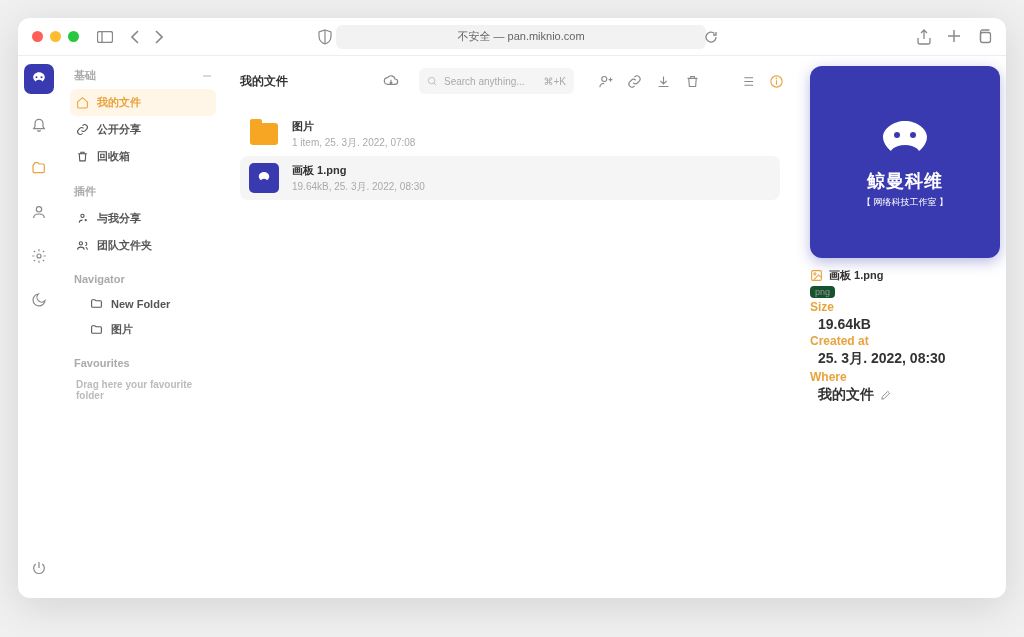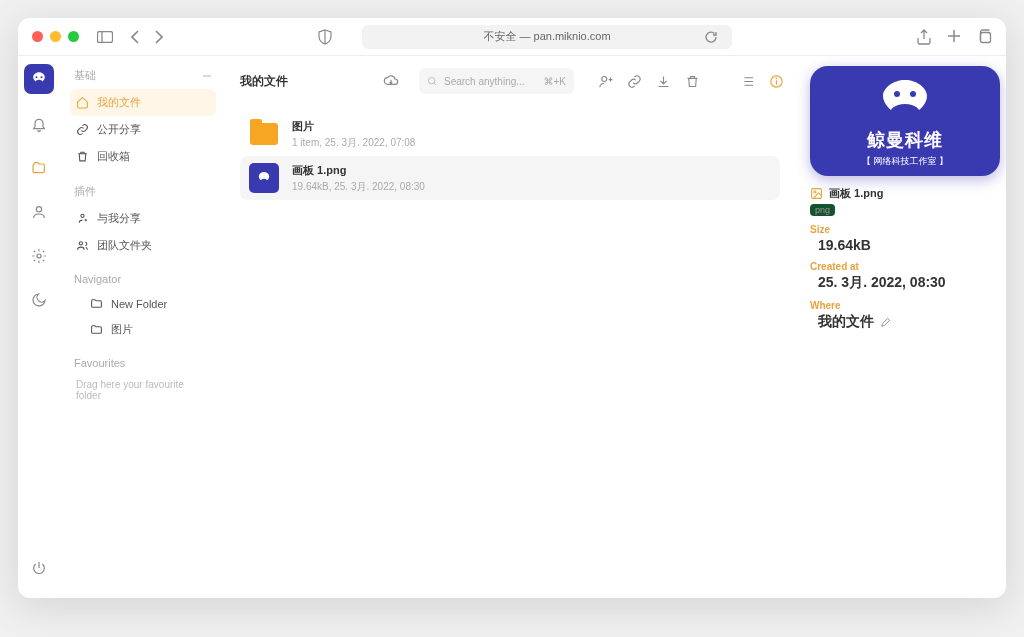--- a/index.html
+++ b/index.html
@@ -7,38 +7,38 @@
 .window { background: #fff; border-radius: 12px; margin: 18px; height: 580px; display: flex; flex-direction: column; box-shadow: 0 8px 40px rgba(0,0,0,0.12); overflow: hidden; }
 .titlebar { height: 38px; display: flex; align-items: center; padding: 0 14px; border-bottom: 1px solid #eee; position: relative; }
 .traffic { display: flex; gap: 7px; }
 .dot { width: 11px; height: 11px; border-radius: 50%; }
 .dot.red { background: #ff5f57; }
 .dot.yel { background: #febc2e; }
 .dot.grn { background: #28c840; }
 .sidebtn { width: 24px; height: 20px; margin-left: 14px; display: flex; align-items: center; justify-content: center; color: #888; }
 .nav-arrows { display: flex; gap: 14px; margin-left: 14px; color: #888; }
 .shield { position: absolute; left: 300px; color: #888; }
-.urlbar { position: absolute; left: 344px; width: 370px; height: 24px; background: #f2f2f2; border-radius: 6px; display: flex; align-items: center; justify-content: center; font-size: 11px; color: #666; }
+.urlbar { position: absolute; left: 318px; width: 370px; height: 24px; background: #f2f2f2; border-radius: 6px; display: flex; align-items: center; justify-content: center; font-size: 11px; color: #666; }
 .refresh { position: absolute; left: 686px; color: #888; }
 .tb-right { position: absolute; right: 14px; display: flex; gap: 16px; color: #888; }
 .app-body { flex: 1; display: flex; overflow: hidden; }
 
 
 .rail { width: 42px; display: flex; flex-direction: column; align-items: center; padding-top: 8px; gap: 16px; position: relative; }
 .rail-logo { width: 30px; height: 30px; background: #3a3ab0; border-radius: 7px; display: flex; align-items: center; justify-content: center; }
 .rail-item { width: 28px; height: 28px; display: flex; align-items: center; justify-content: center; color: #888; border-radius: 6px; }
 .rail-item.active { color: #e8a33d; }
 .rail .power { position: absolute; bottom: 16px; color: #888; }
 
 
 .nav { width: 166px; padding: 12px 10px; font-size: 11px; color: #888; }
 .nav-sec-title { display: flex; justify-content: space-between; align-items: center; font-size: 11px; color: #aaa; margin-bottom: 6px; padding: 0 4px; }
 .nav-item { display: flex; align-items: center; gap: 8px; padding: 6px 6px; border-radius: 6px; color: #555; font-size: 11px; }
 .nav-item.active { background: #fff6e8; color: #e8a33d; }
-.nav-sec { margin-bottom: 14px; }
+.nav-sec { margin-bottom: 14px; font-weight: bold; }
 .nav-sub { padding-left: 14px; }
 .favtext { font-size: 10px; color: #bbb; padding: 4px 6px; }
 
 
 .main { flex: 1; padding: 12px 14px; position: relative; }
 .main-header { display: flex; align-items: center; gap: 10px; }
 .breadcrumb { font-size: 12px; font-weight: 600; color: #333; flex: 1; }
 .cloud { color: #888; margin-right: 10px; }
 .search { width: 155px; height: 26px; background: #f5f5f5; border-radius: 6px; display: flex; align-items: center; padding: 0 8px; font-size: 10px; color: #aaa; gap: 6px; }
 .search span.ph { flex: 1; }
@@ -50,26 +50,26 @@
 .file-row.selected { background: #f5f5f5; }
 .fthumb { width: 32px; height: 32px; border-radius: 5px; display: flex; align-items: center; justify-content: center; }
 .folder-shape { width: 28px; height: 22px; background: #f6a623; border-radius: 3px; position: relative; }
 .folder-shape::before { content: ""; position: absolute; top: -4px; left: 0; width: 12px; height: 6px; background: #f6a623; border-radius: 2px 2px 0 0; }
 .img-thumb { width: 30px; height: 30px; background: #3a3ab0; border-radius: 5px; display: flex; align-items: center; justify-content: center; }
 .fmeta .fname { font-size: 11px; font-weight: 600; color: #333; }
 .fmeta .fsub { font-size: 10px; color: #aaa; margin-top: 2px; }
 
 
 .detail { width: 208px; padding: 10px 12px; font-size: 11px; }
-.preview { width: 190px; height: 110px; background: #3a3ab0; border-radius: 18px; display: flex; flex-direction: column; align-items: center; justify-content: center; color: #fff; box-shadow: 0 4px 14px rgba(58,58,176,0.35); }
+.preview { width: 190px; height: 192px; background: #3a3ab0; border-radius: 12px; display: flex; flex-direction: column; align-items: center; justify-content: center; color: #fff; box-shadow: 0 4px 14px rgba(58,58,176,0.35); }
 .preview .ptitle { font-size: 18px; font-weight: 700; margin-top: 6px; letter-spacing: 1px; }
 .preview .psub { font-size: 9px; margin-top: 3px; }
 .dname { display: flex; align-items: center; gap: 6px; margin-top: 10px; font-size: 11px; font-weight: 600; color: #333; }
 .dbadge { font-size: 9px; background: #14532d; color: #999; border-radius: 4px; padding: 1px 5px; margin-top: 3px; display: inline-block; }
-.dlabel { font-size: 10px; color: #e8a33d; font-weight: 600; margin-top: 8px; }
+.dlabel { font-size: 12px; color: #e8a33d; font-weight: 600; margin-top: 2px; }
 .dval { font-size: 14px; font-weight: 600; color: #333; margin-top: 2px; display: flex; align-items: center; gap: 6px; margin-left: 8px; }
 
 svg { display: block; }
 </style>
 </head>
 <body>
 
 <div class="window">
 
   <div class="titlebar">

